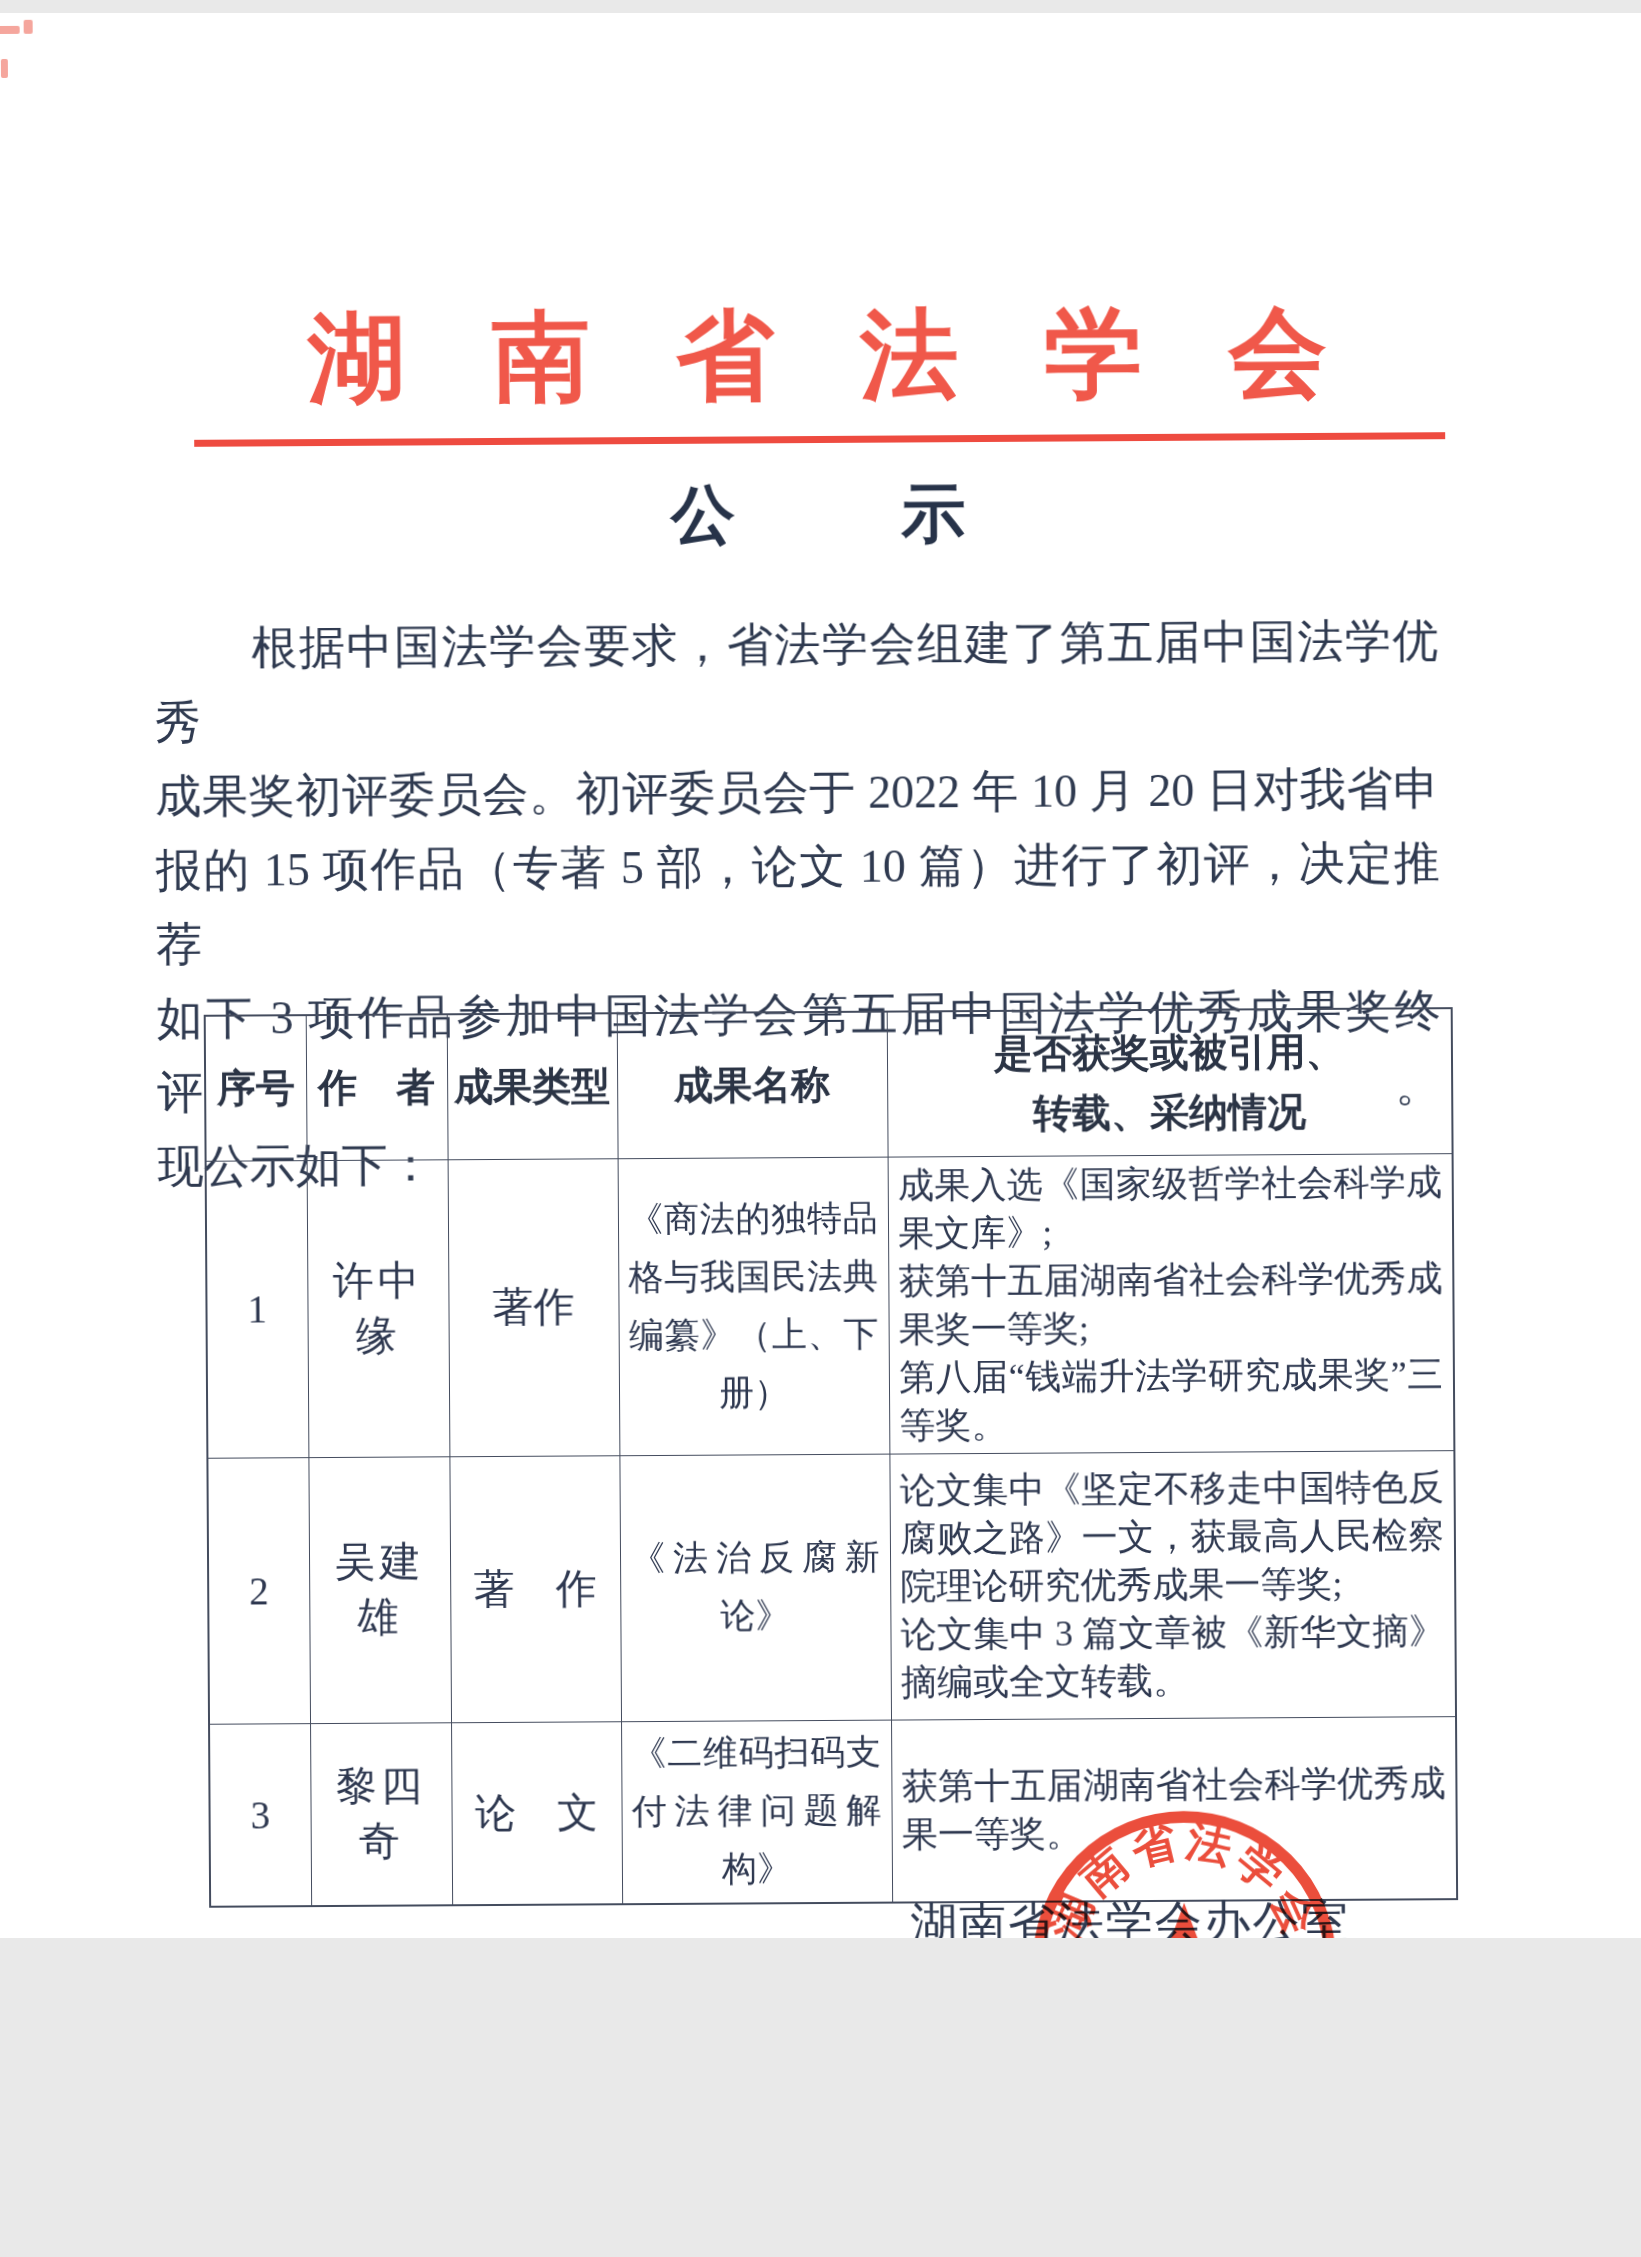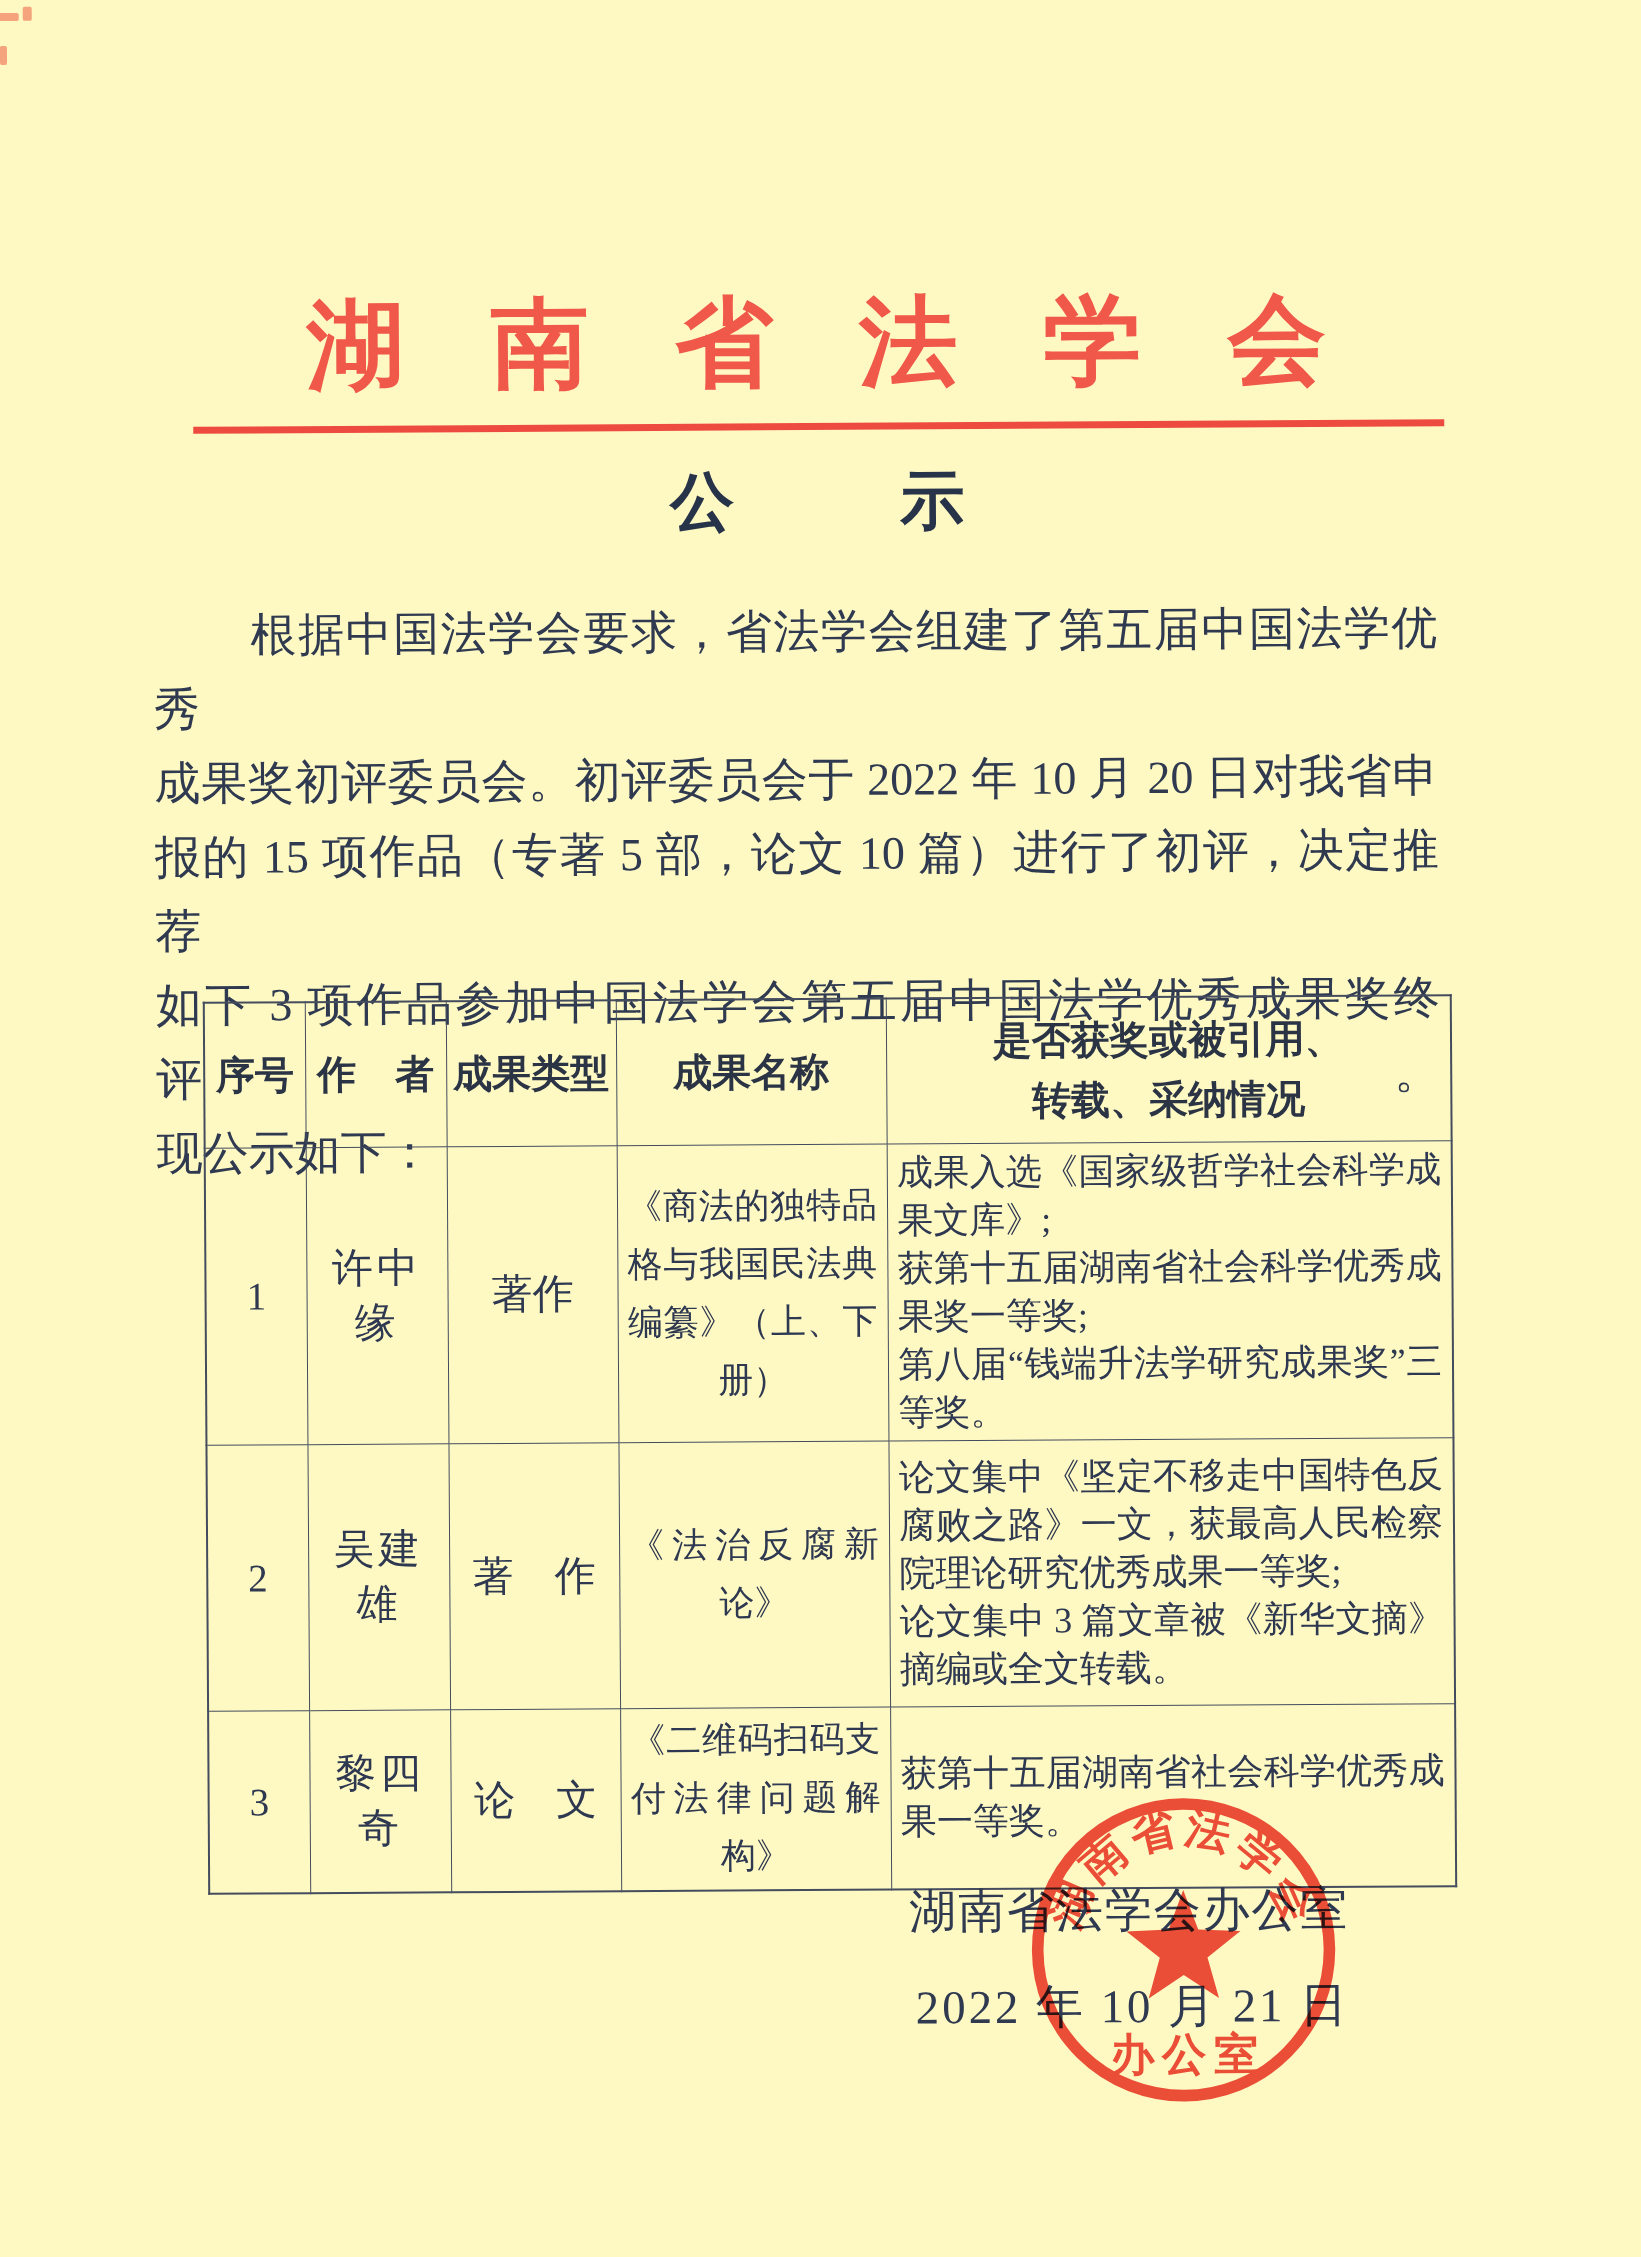--- a/index.html
+++ b/index.html
@@ -4,22 +4,22 @@
 <style>
   :root{
     --header-red:#f0584a;
     --rule-red:#ee4b40;
     --seal-red:#e93a26;
     --ink:#2f3a50;
     --border:#444c5e;
   }
   html,body{margin:0;padding:0;background:#e9e9e9;}
   .page{
-    position:relative;width:1641px;height:2257px;margin:0 auto;
-    background:#fef9c3;overflow:hidden;
+    position:relative;width:1641px;height:1925px;margin:13px auto;
+    background:#ffffff;overflow:hidden;
     font-family:"Liberation Serif","DejaVu Serif",serif;
     color:var(--ink);
   }
   .tilt{position:absolute;inset:0;transform:rotate(-0.35deg);transform-origin:50% 46%;}
 
   
   .artifact{position:absolute;background:var(--seal-red);opacity:.45;border-radius:1.9px;}
   .a1{left:0;top:7.7px;width:25px;height:8.7px;}
   .a2{left:29px;top:1.9px;width:8.7px;height:14.5px;}
   .a3{left:5.8px;top:41px;width:7.7px;height:19.3px;}

